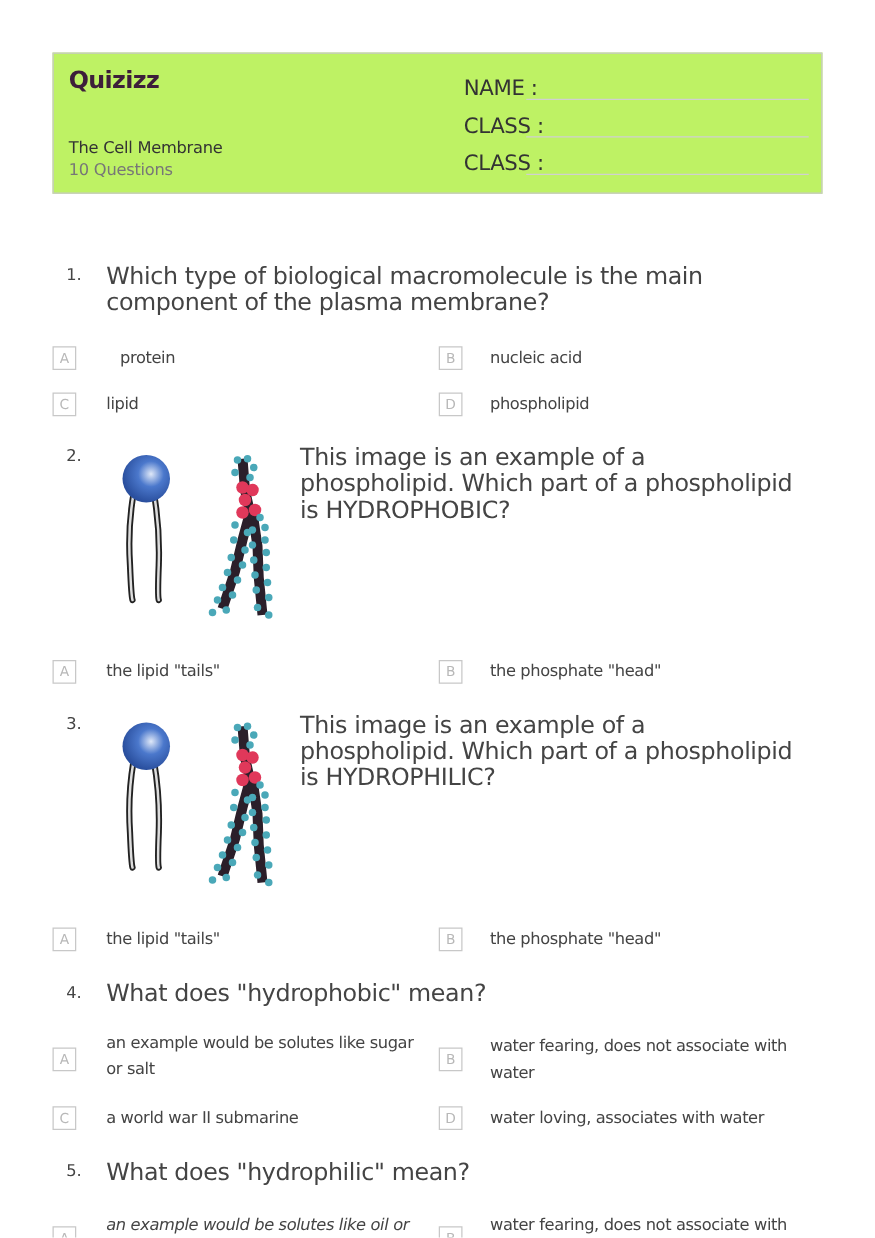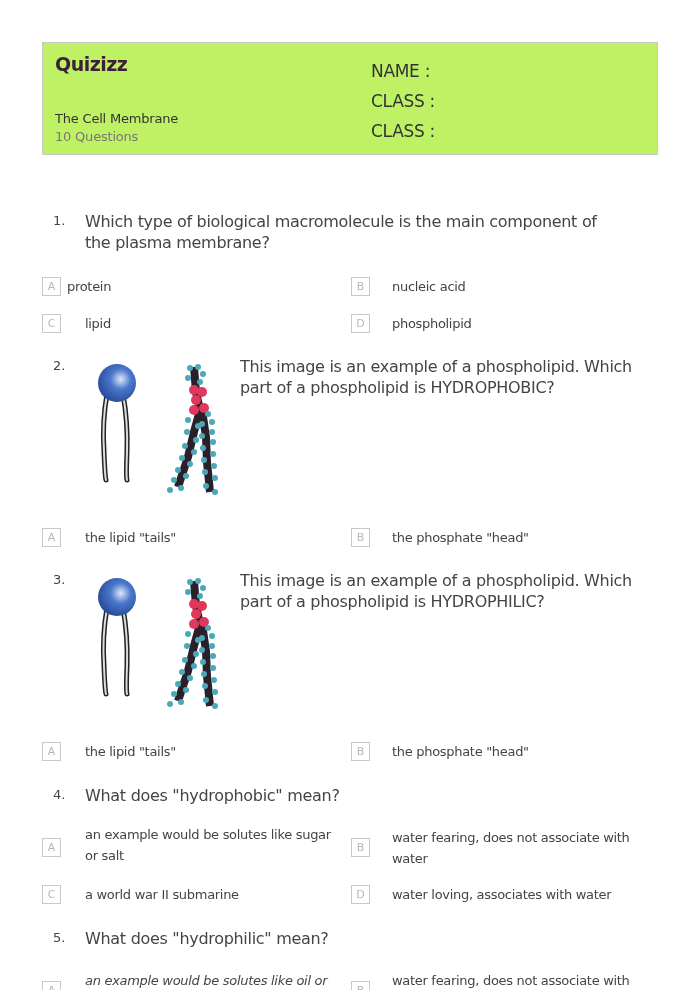--- a/index.html
+++ b/index.html
@@ -14,21 +14,21 @@
     position: absolute; left: 12px; top: 10px;
     font-family: "DejaVu Sans", sans-serif; font-weight: bold; font-size: 19px;
     color: #3d1f3a; letter-spacing: -0.5px;
   }
   .doc-title { position: absolute; left: 12px; top: 68px; font-size: 13px; color: #333; letter-spacing: -0.2px; }
   .doc-sub { position: absolute; left: 12px; top: 86px; font-size: 13px; color: #777; letter-spacing: -0.2px; }
   .field { position: absolute; left: 328px; font-size: 17px; color: #333; letter-spacing: -0.3px; }
   .field-line { position: absolute; left: 378px; width: 226px; height: 1px; background: #d0d0d0; }
 
   .q-num { position: absolute; left: 53px; font-size: 13px; color: #444; }
-  .q-text { position: absolute; font-size: 16px; color: #444; line-height: 21px; letter-spacing: -0.3px; }
+  .q-text { position: absolute; font-size: 19px; color: #444; line-height: 21px; letter-spacing: -0.3px; }
   .opt-box {
     position: absolute; width: 19px; height: 19px; border: 1px solid #c8c8c8;
     font-size: 11px; color: #b8b8b8; text-align: center; line-height: 17px;
     font-family: "DejaVu Sans", sans-serif;
   }
   .opt-text { position: absolute; font-size: 13px; color: #444; line-height: 21px; letter-spacing: -0.3px; }
 
   .q-image { position: absolute; width: 135px; height: 140px; }
 </style>
 </head>
@@ -45,21 +45,21 @@
   <div class="field-line" style="top:66px"></div>
   <div class="field" style="top:78px">CLASS  :</div>
   <div class="field-line" style="top:96px"></div>
 </div>
 
 <div>
   <div class="q-num" style="top:213px">1.</div>
   <div class="q-text" style="left:85px; top:211px; width:520px;">Which type of biological macromolecule is the main component of the plasma membrane?</div>
 
   <div class="opt-box" style="left:42px; top:277px">A</div>
-  <div class="opt-text" style="left:67px; top:276px">protein</div>
+  <div class="opt-text" style="left:96px; top:276px">protein</div>
   <div class="opt-box" style="left:351px; top:277px">B</div>
   <div class="opt-text" style="left:392px; top:276px">nucleic acid</div>
   <div class="opt-box" style="left:42px; top:314px">C</div>
   <div class="opt-text" style="left:85px; top:313px">lipid</div>
   <div class="opt-box" style="left:351px; top:314px">D</div>
   <div class="opt-text" style="left:392px; top:313px">phospholipid</div>
 </div>
 
 <div>
   <div class="q-num" style="top:358px">2.</div>

